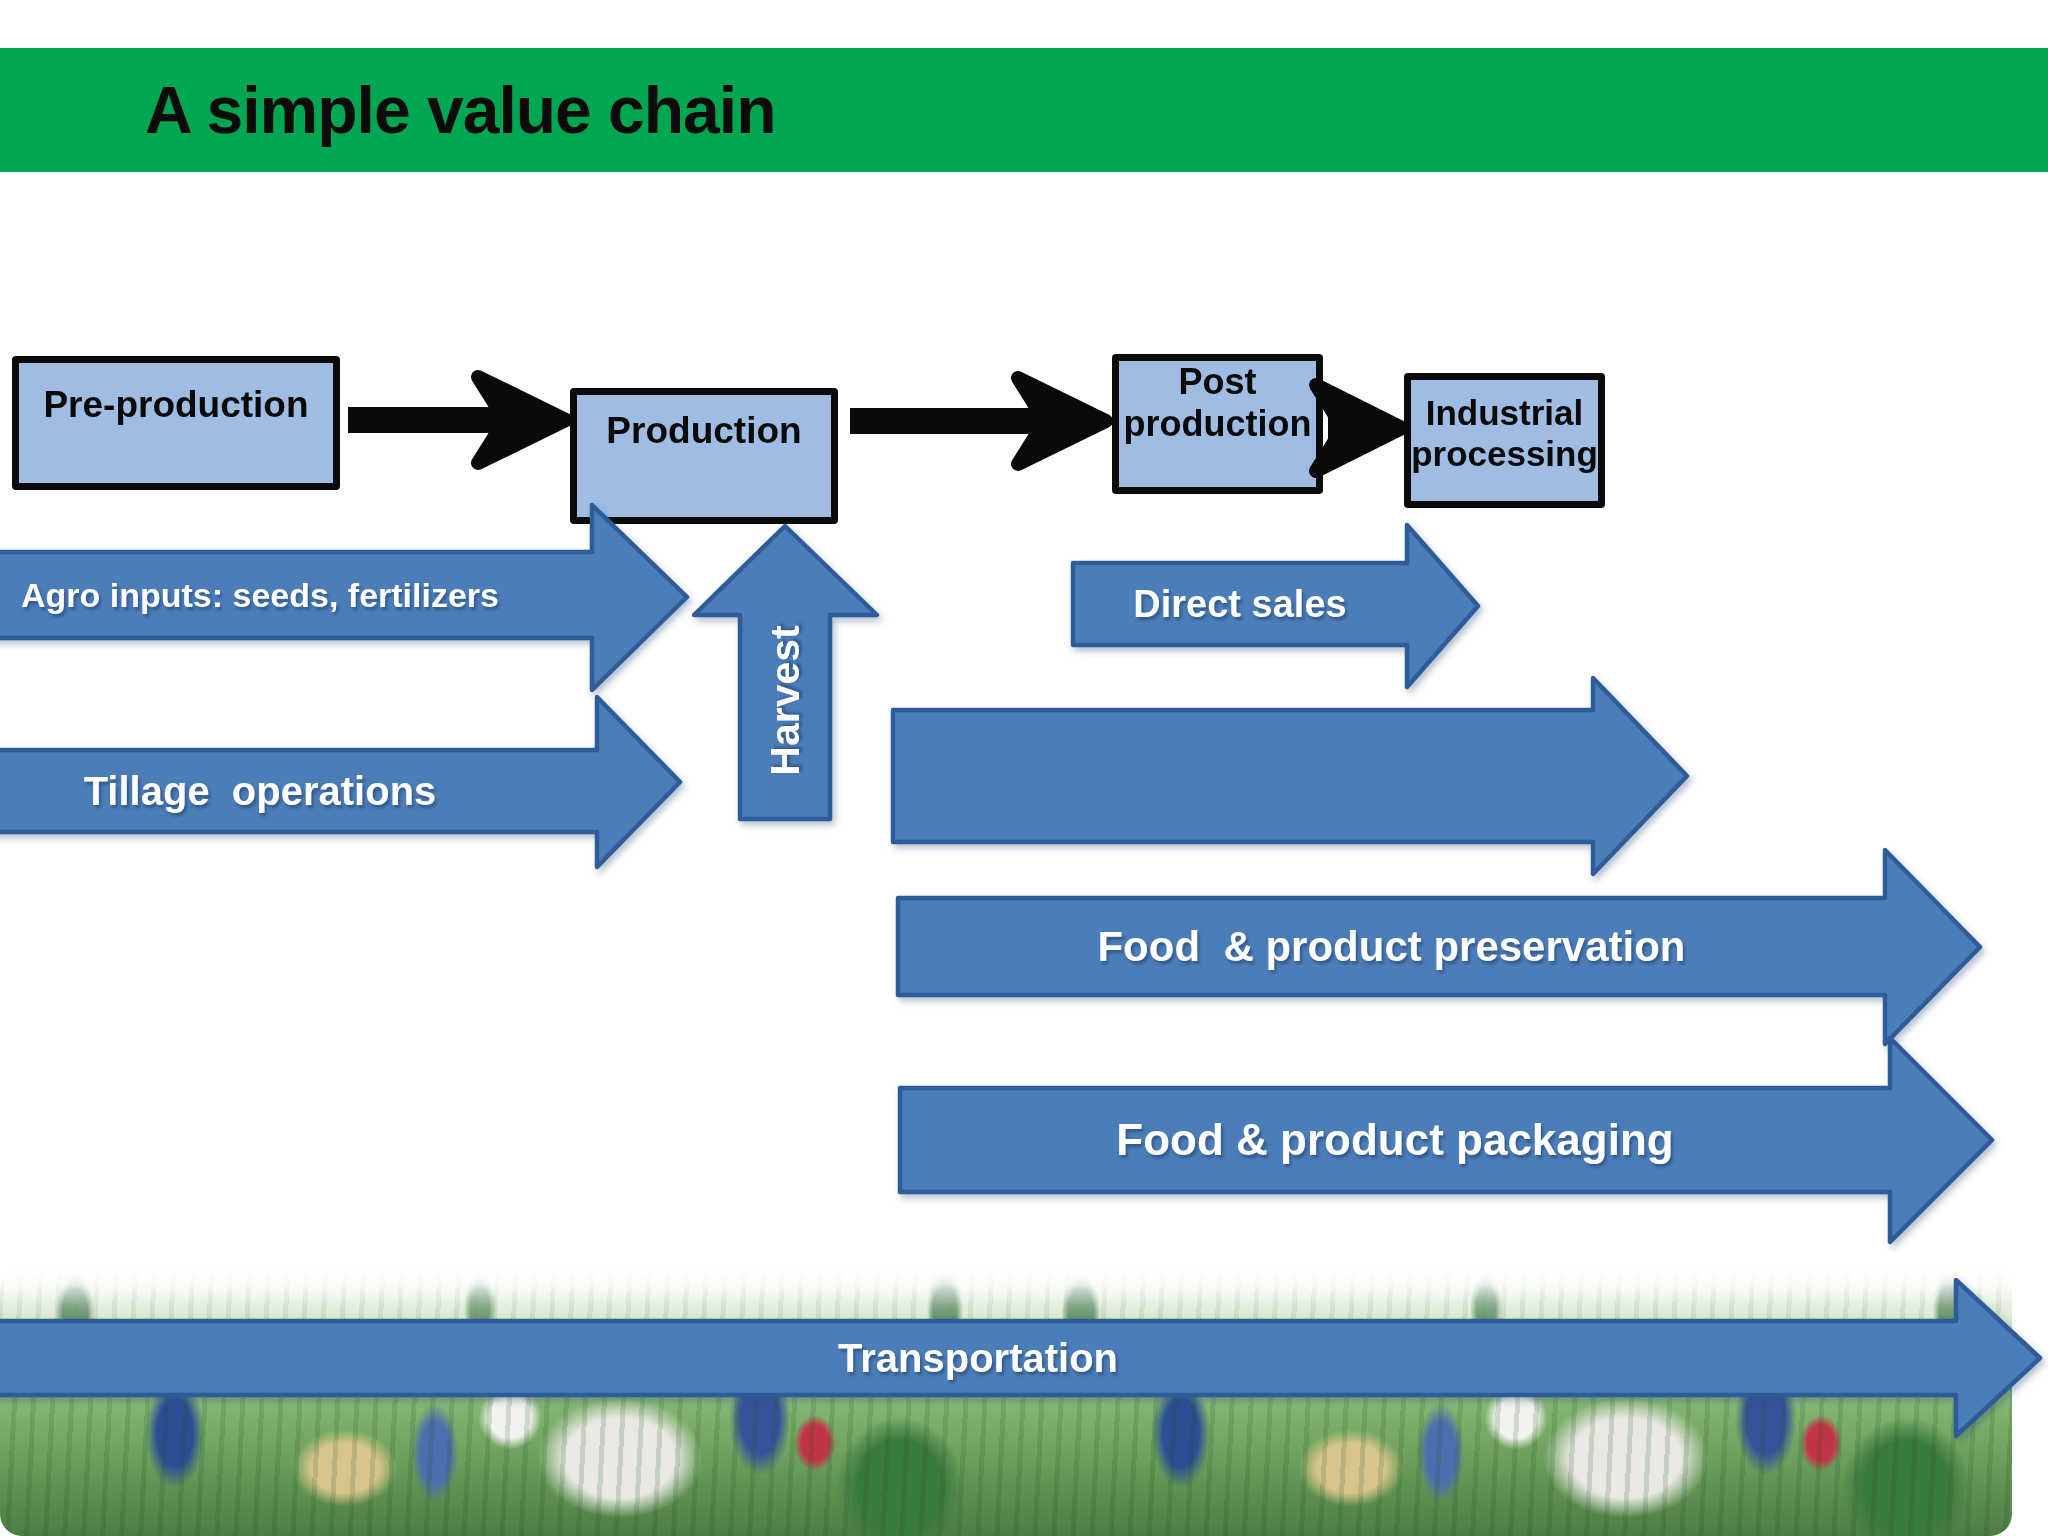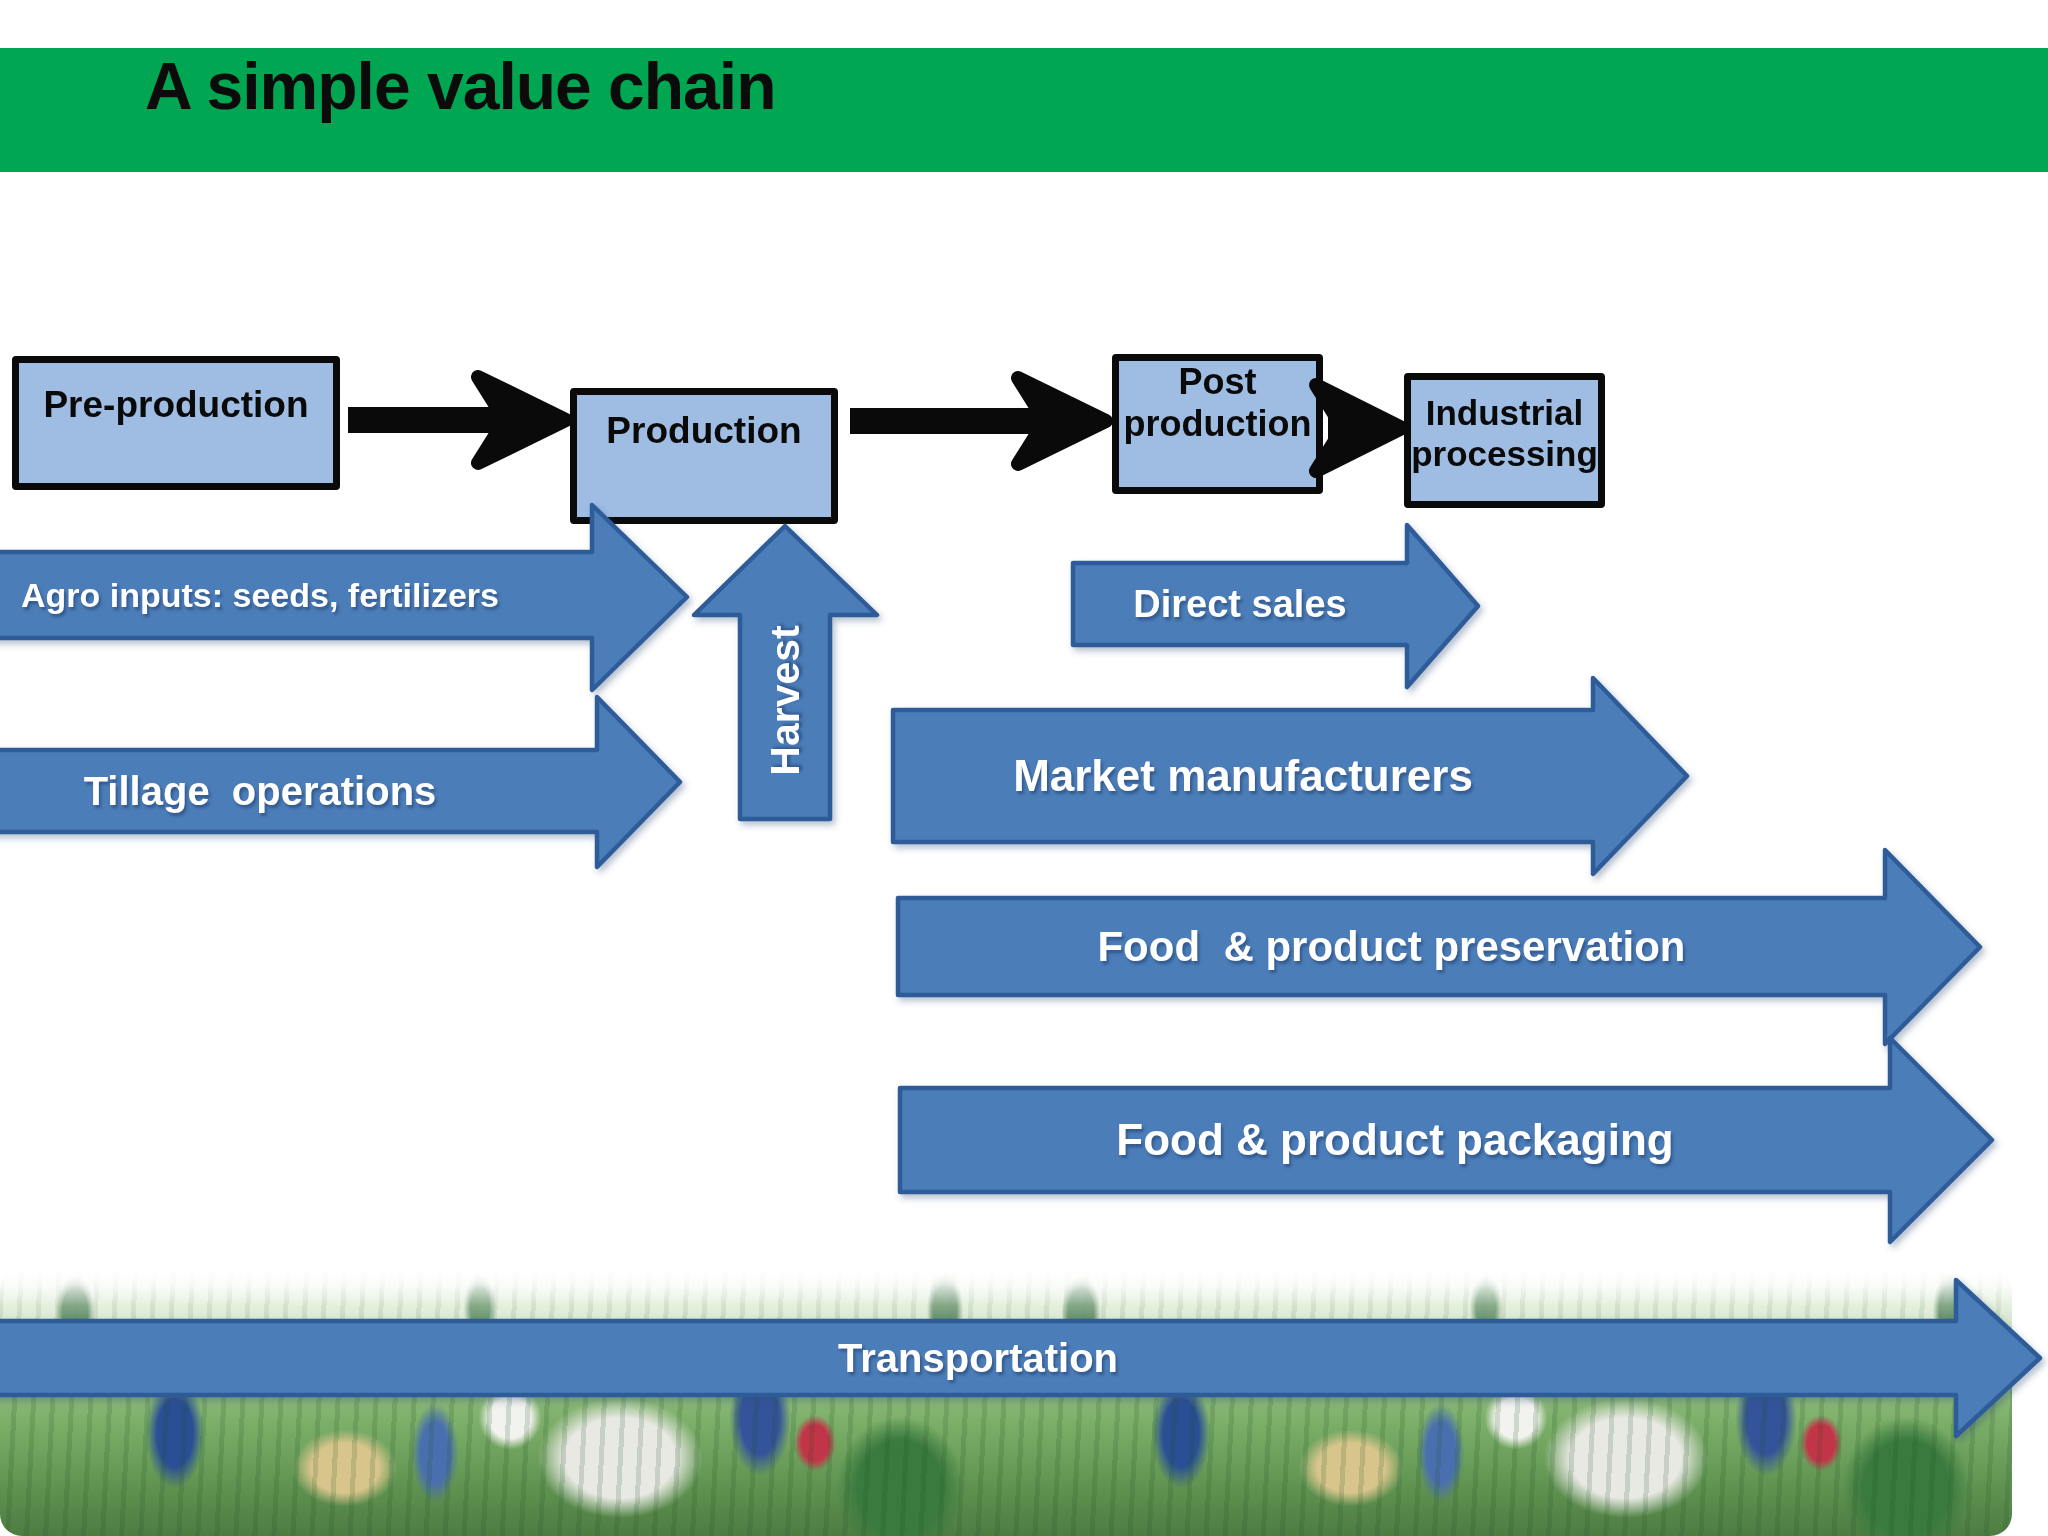--- a/index.html
+++ b/index.html
@@ -1,21 +1,21 @@
 <!DOCTYPE html>
 <html><head>
 <meta charset="utf-8">
 <style>
   html,body{margin:0;padding:0;background:#ffffff;}
   .slide{position:relative;width:2048px;height:1536px;background:#ffffff;overflow:hidden;
          font-family:"Liberation Sans",sans-serif;}
 
   
   .header{position:absolute;left:0;top:48px;width:2048px;height:124px;background:#00A651;
-          display:flex;align-items:flex-start;}
+          display:flex;align-items:center;}
   .title{margin-left:145px;font-size:66px;font-weight:800;color:#0b0b0b;letter-spacing:-1px;}
 
   
   .process-box{position:absolute;background:#9FBCE3;border:7px solid #0a0a0a;border-radius:4px;
                box-sizing:border-box;display:flex;justify-content:center;align-items:flex-start;
                text-align:center;color:#0a0a0a;font-weight:700;font-size:37px;line-height:1.18;}
   .box-1{left:12px;top:356px;width:328px;height:134px;padding-top:20px;}
   .box-2{left:570px;top:356px;width:268px;height:136px;padding-top:14px;margin-top:32px;}
   .box-3{left:1112px;top:354px;width:211px;height:140px;font-size:36px;}
   .box-4{left:1404px;top:373px;width:201px;height:135px;padding-top:12px;font-size:35px;}
@@ -122,18 +122,17 @@
   <div class="process-box box-4">
     <span>Industrial processing</span>
   </div>
 
   <div class="arrow-label lbl-agro">Agro inputs: seeds, fertilizers</div>
   <div class="arrow-label lbl-tillage">Tillage  operations</div>
   <div class="arrow-label lbl-harvest">
     <span>Harvest</span>
   </div>
   <div class="arrow-label lbl-direct">Direct sales</div>
-  <div class="arrow-label lbl-market">Market manufacturers</div>
   <div class="arrow-label lbl-preserve">Food  &amp; product preservation</div>
   <div class="arrow-label lbl-transport">Transportation</div>
   <div class="arrow-label lbl-package">Food &amp; product packaging</div>
 
 </div>
 
 </body></html>

